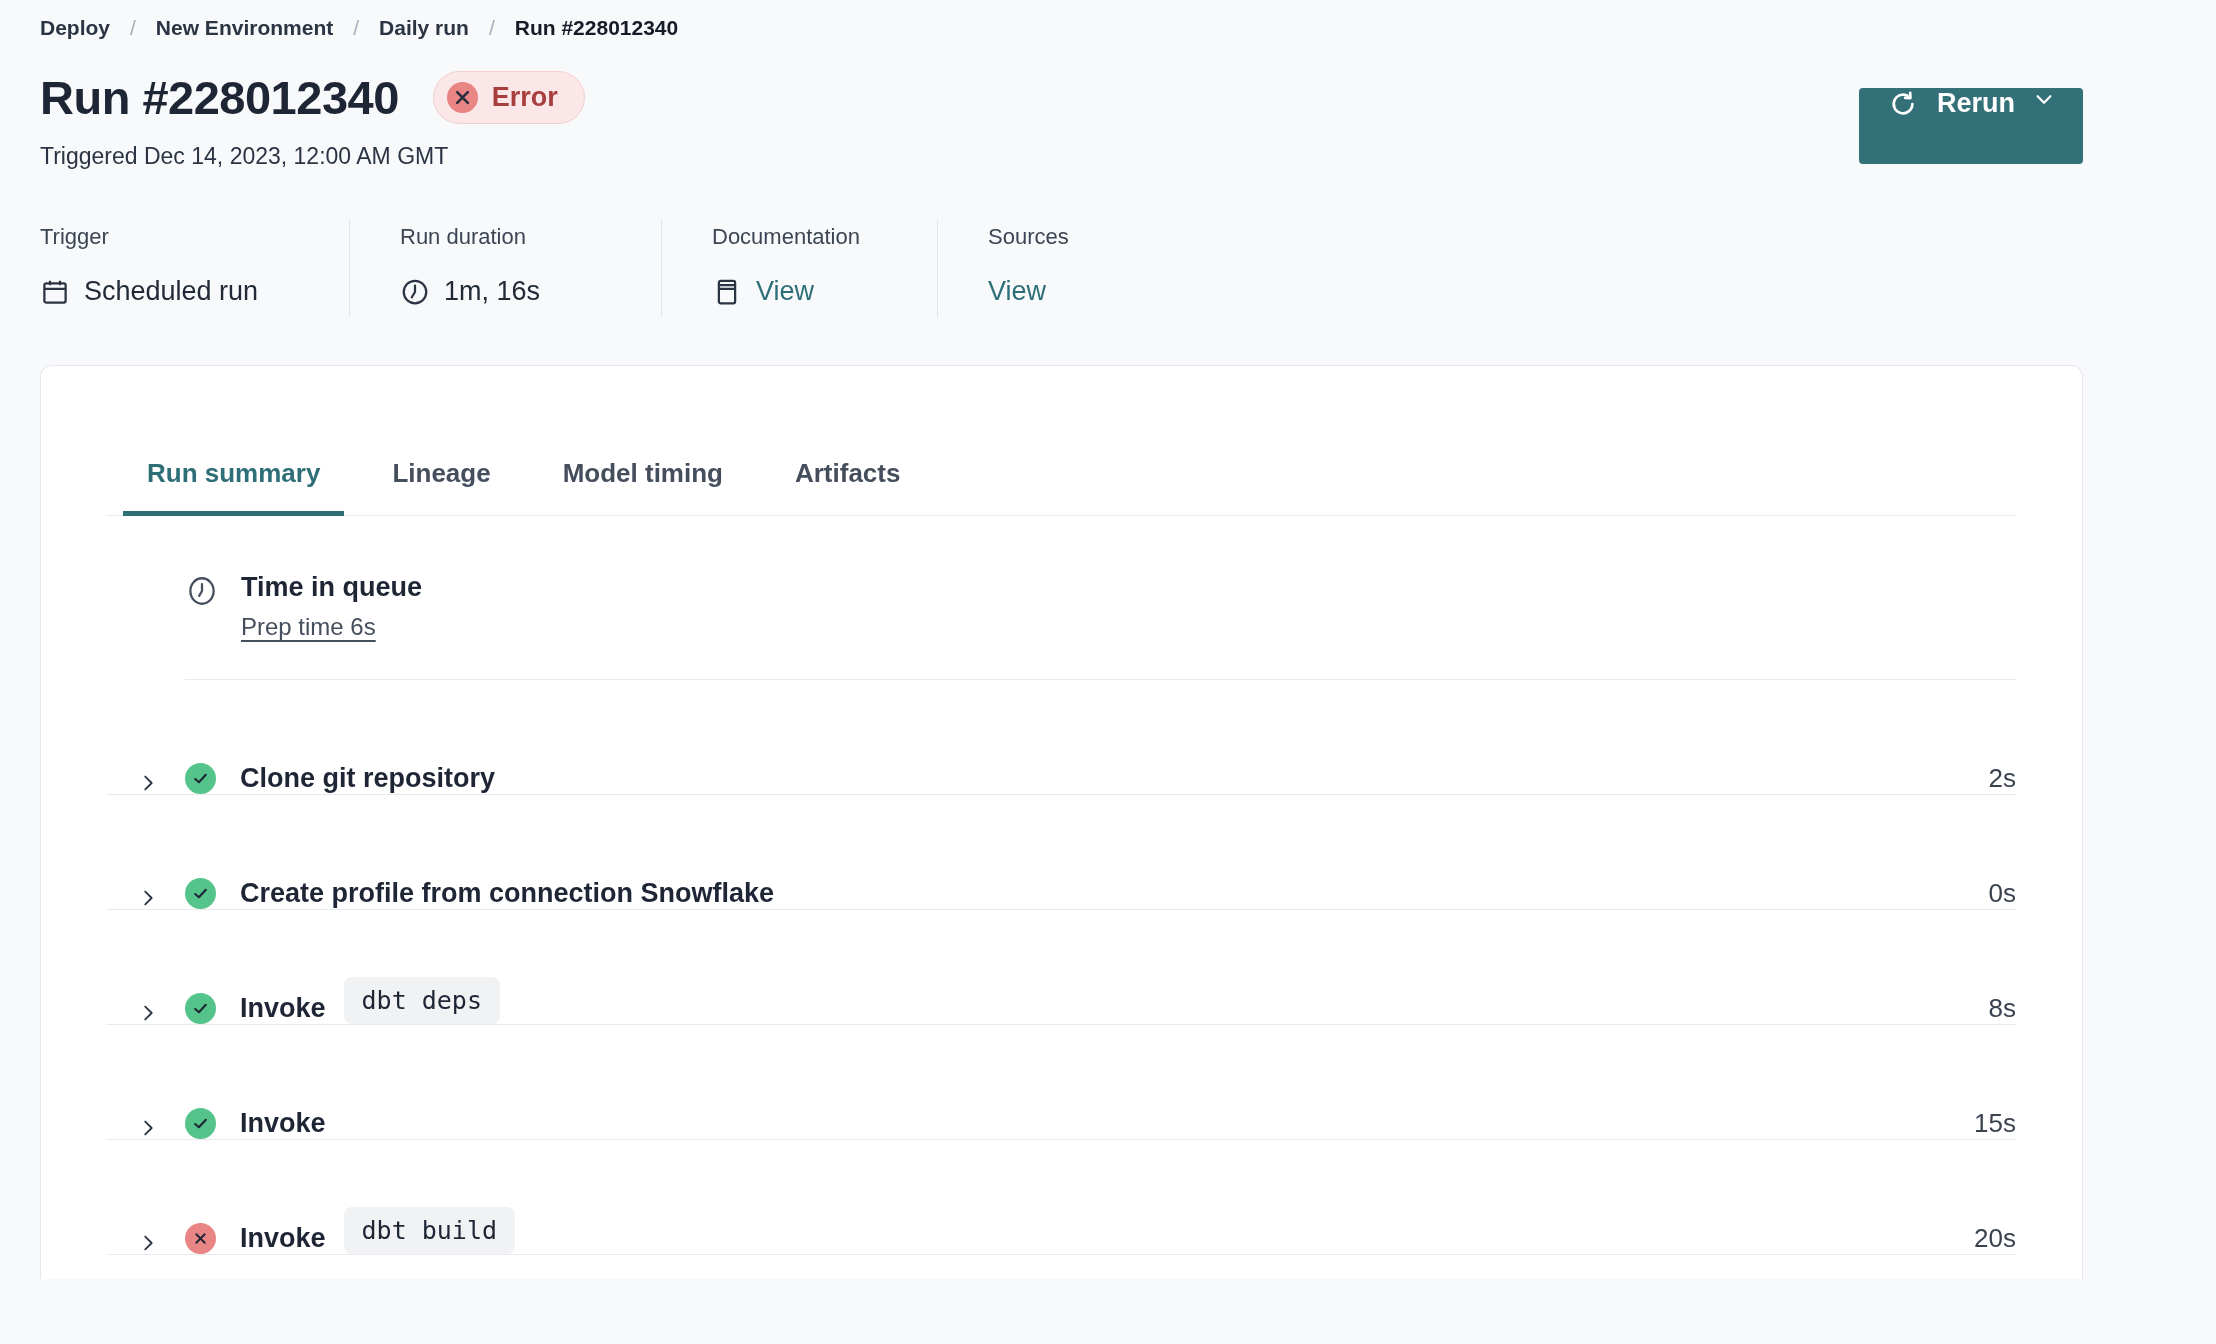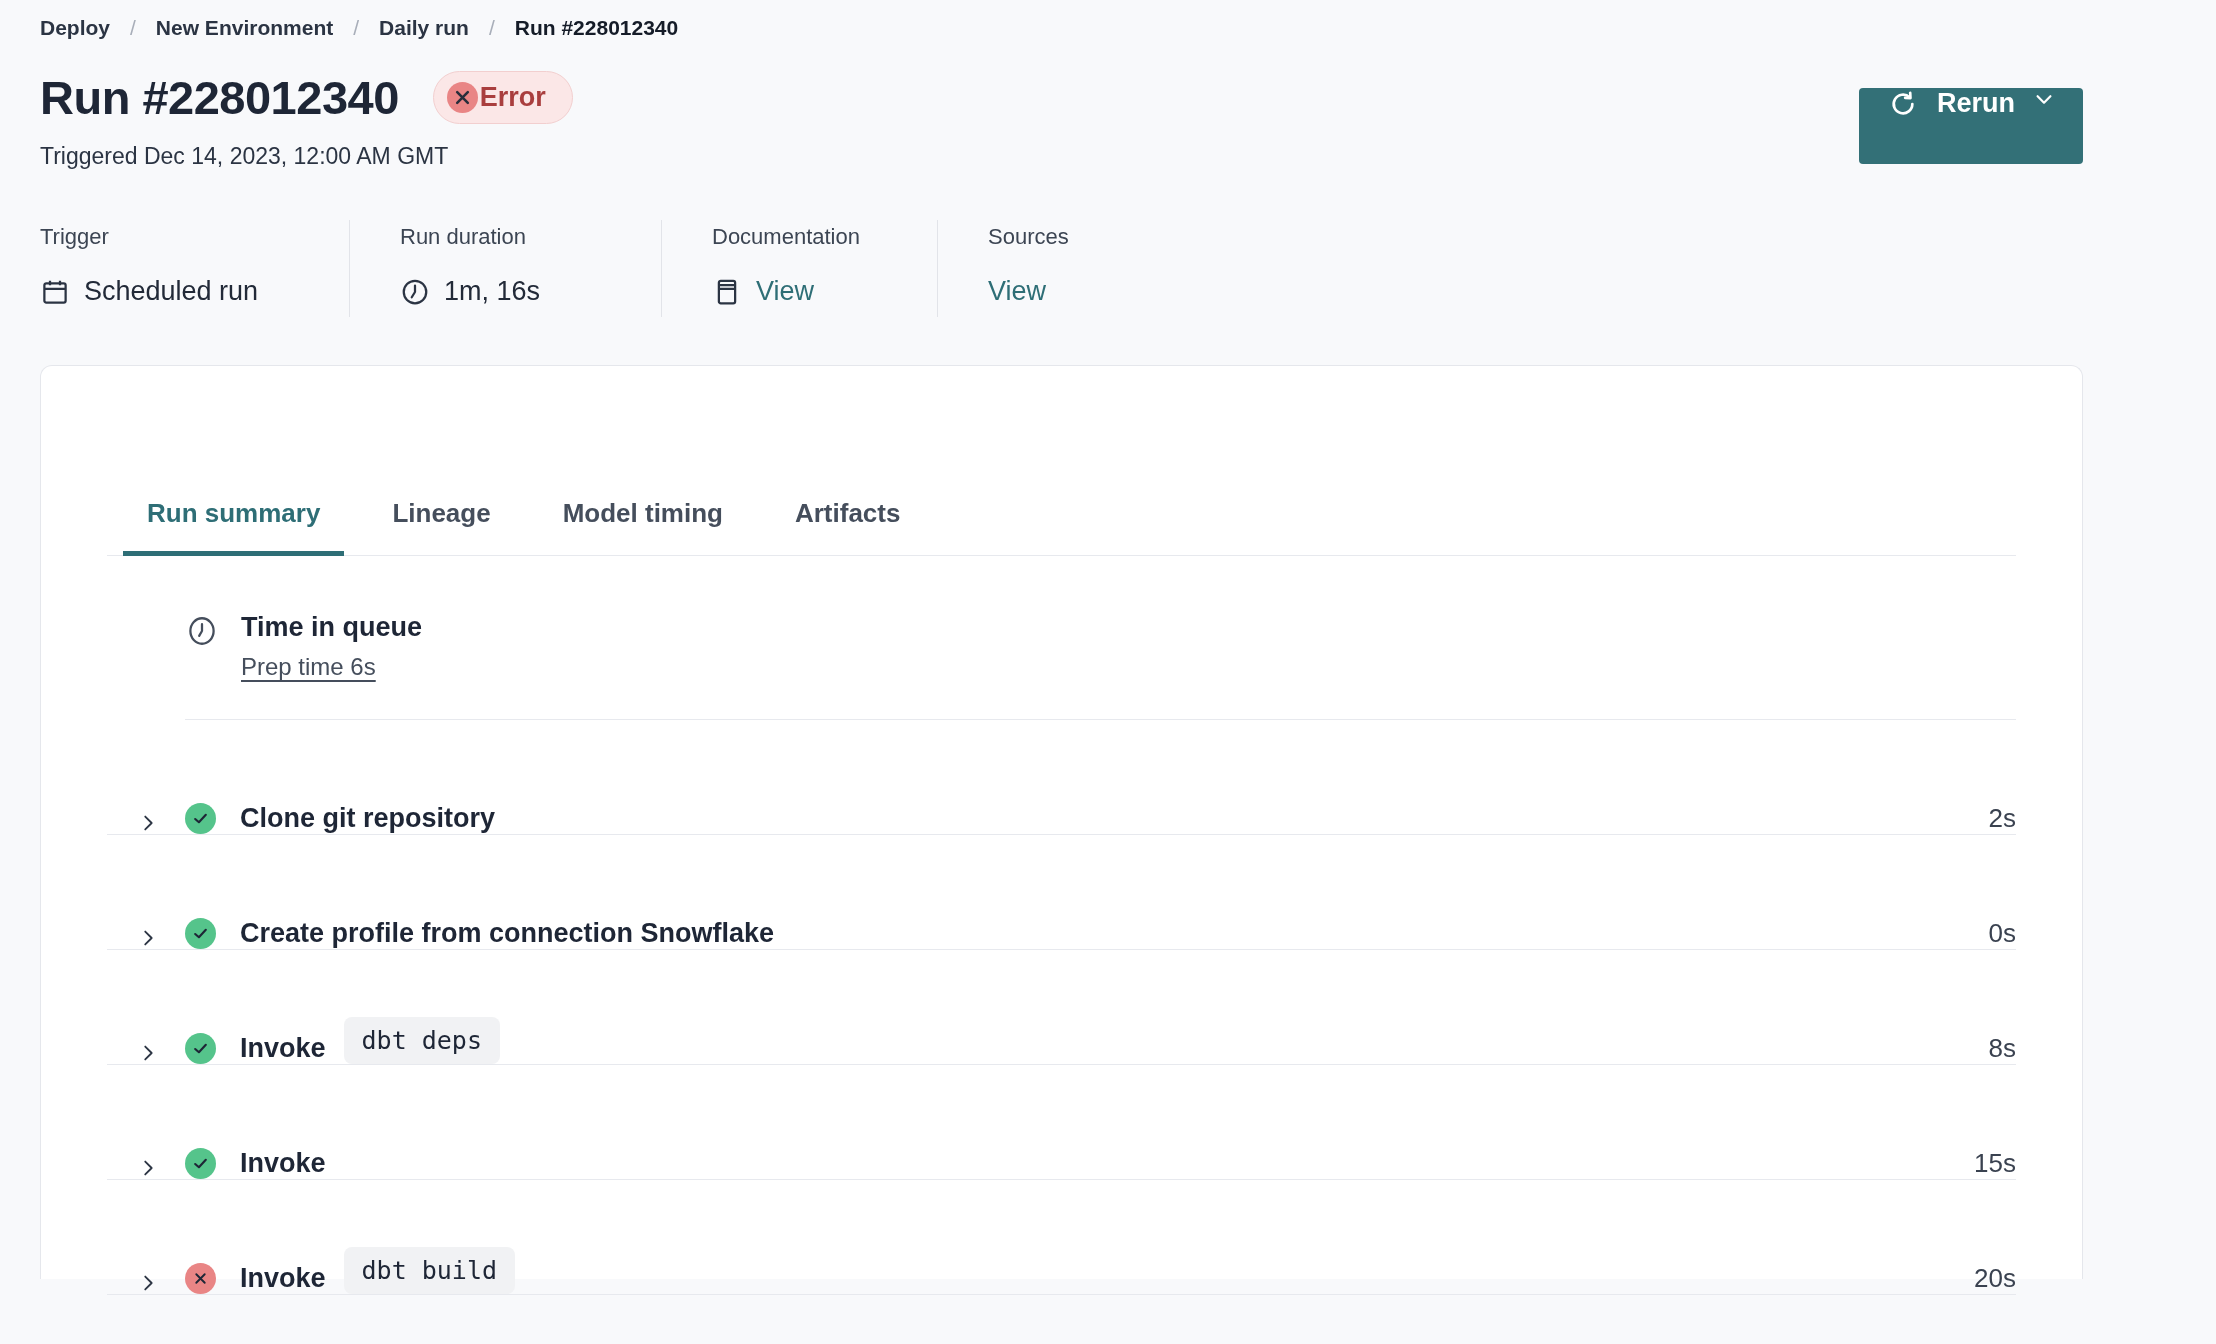--- a/index.html
+++ b/index.html
@@ -17,21 +17,21 @@
   
   .breadcrumb{display:flex;align-items:center;gap:20px;font-size:21px;font-weight:600;color:#2b3443;}
   .breadcrumb .sep{color:var(--sep);font-weight:400;}
   .breadcrumb .crumb{cursor:pointer;}
   .breadcrumb .current{font-weight:700;color:#151c28;}
 
   
   .header{display:flex;align-items:flex-start;justify-content:space-between;width:2043px;margin-top:30px;}
   .title-wrap{display:flex;align-items:center;gap:34px;}
   h1{font-size:47px;font-weight:700;letter-spacing:-0.5px;color:#1e2636;}
-  .badge{display:inline-flex;align-items:flex-start;gap:2px;background:var(--err-bg);
+  .badge{display:inline-flex;align-items:flex-start;gap:14px;background:var(--err-bg);
          border:1px solid var(--err-border);border-radius:30px;padding:10px 26px 10px 13px;}
   .badge .dot{width:31px;height:31px;border-radius:50%;background:var(--err-circle);
               display:flex;align-items:center;justify-content:center;}
   .badge .label{font-size:27px;font-weight:600;color:var(--err-text);}
   .rerun-btn{display:flex;align-items:flex-start;gap:18px;background:var(--teal);color:#fff;
              border:none;border-radius:4px;height:76px;padding:0 28px;margin-top:18px;margin-right:0;
              font-family:inherit;font-size:27px;font-weight:600;cursor:pointer;}
   .triggered{font-size:23px;color:#2b3443;margin-top:18px;}
 
   
@@ -48,21 +48,21 @@
   .meta-value svg{flex:none;}
 
   
   .card{width:2043px;height:914px;margin-top:48px;background:var(--card-bg);
         border:1px solid var(--card-border);border-bottom:none;border-radius:12px 12px 0 0;
         padding:92px 66px 0 66px;}
 
   
   .tabrow{display:flex;padding-left:16px;border-bottom:1px solid var(--divider);}
   .tab{font-size:26px;font-weight:600;color:#454e5c;padding:0 24px 22px 24px;margin-right:24px;
-       border-bottom:5px solid transparent;margin-bottom:-1px;cursor:pointer;margin-top:40px;}
+       border-bottom:5px solid transparent;margin-bottom:-1px;cursor:pointer;}
   .tab.active{color:var(--teal-text);font-weight:700;border-bottom-color:#2e6e76;}
 
   
   .queue{display:flex;gap:22px;margin:56px 0 0 78px;padding-bottom:38px;border-bottom:1px solid var(--divider);}
   .queue-title{font-size:27px;font-weight:700;color:#1e2636;}
   .queue-link{display:inline-block;font-size:24px;color:#454e5c;text-decoration:underline;
               text-underline-offset:5px;margin-top:10px;cursor:pointer;}
 
   
   .row{display:flex;align-items:flex-end;height:115px;border-bottom:1px solid var(--divider);}

